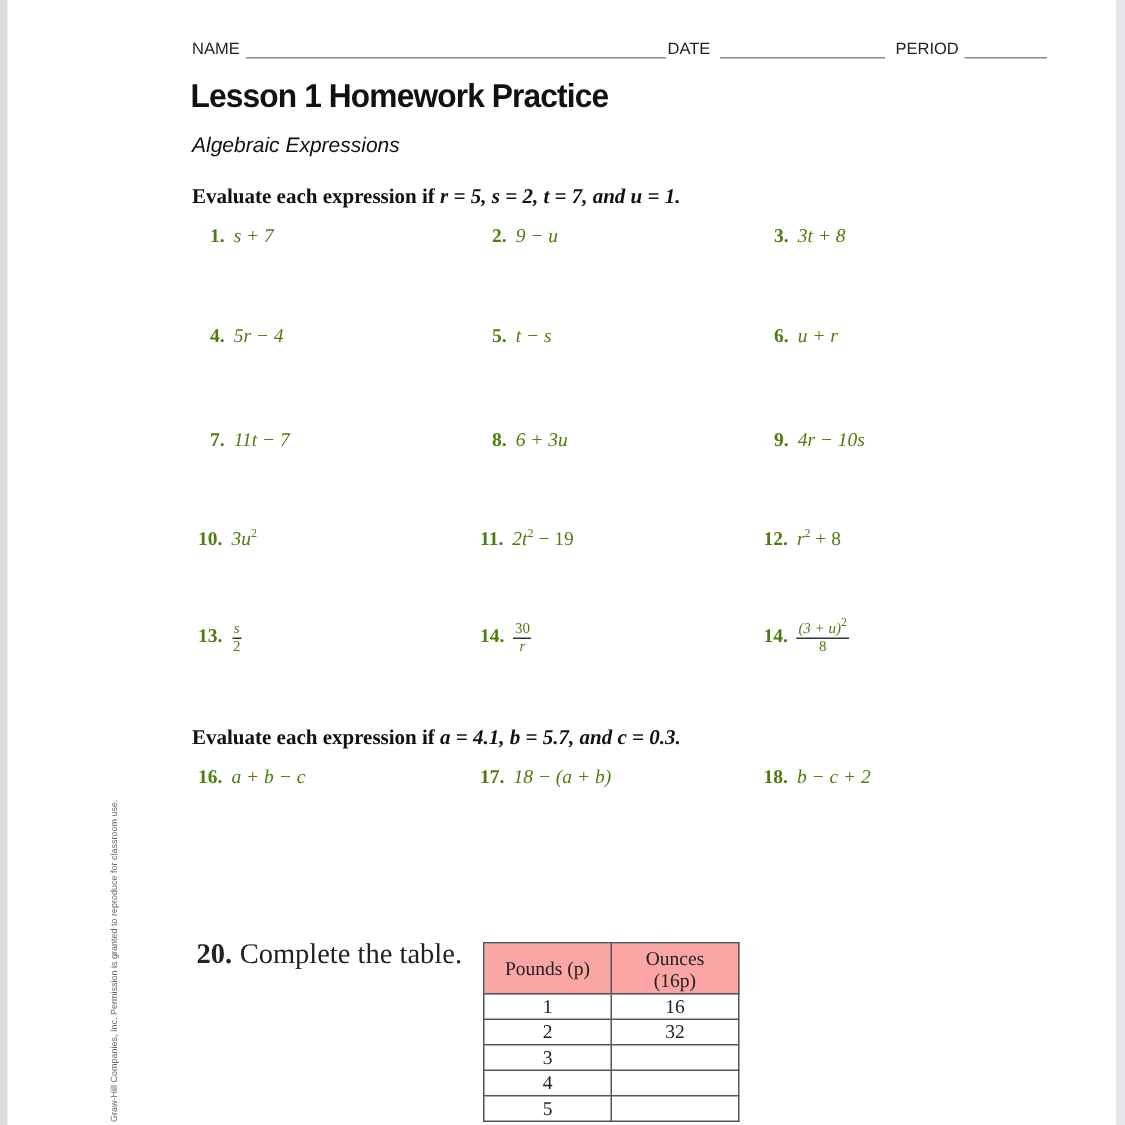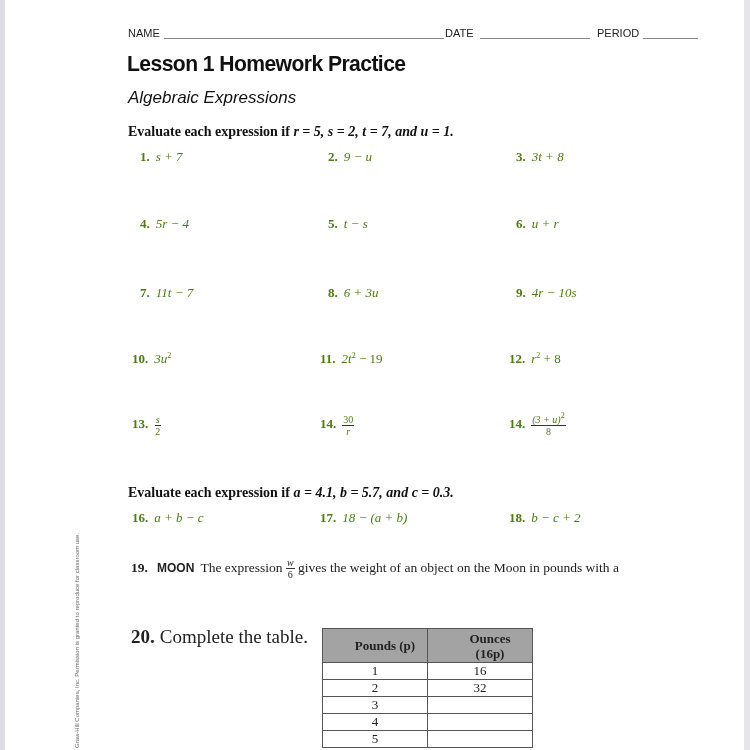--- a/index.html
+++ b/index.html
@@ -9,21 +9,21 @@
     font-family: "DejaVu Serif", serif; color: #1a1a1a;
   }
   .edge-left { position: absolute; left: 0; top: 0; width: 5px; height: 750px; background: #dedee2; }
   .edge-right { position: absolute; right: 0; top: 0; width: 6px; height: 750px; background: #e6e6ea; }
 
   .header-line { position: absolute; top: 27px; left: 128px; font-family: "Liberation Sans", sans-serif; font-size: 11px; color: #222; }
   .hl-label { position: absolute; top: 0; white-space: nowrap; }
   .blank { position: absolute; top: 11px; height: 0; border-bottom: 1px solid #888; }
 
   .title { position: absolute; left: 127px; top: 51px; font-family: "Liberation Sans", sans-serif; font-weight: 700; font-size: 22px; letter-spacing: -0.6px; color: #111; transform: scaleX(0.96); transform-origin: left; }
-  .subtitle { position: absolute; left: 128px; top: 88px; font-family: "Liberation Sans", sans-serif; font-style: italic; font-size: 17px; color: #111; }
+  .subtitle { position: absolute; left: 128px; top: 88px; font-family: "Liberation Sans", sans-serif; font-style: italic; font-size: 14px; color: #111; }
 
   .instr { position: absolute; left: 128px; font-family: "Liberation Serif", serif; font-weight: 700; font-size: 14px; color: #111; white-space: nowrap; }
   .instr i { font-style: italic; }
 
   .prob { position: absolute; font-family: "Liberation Serif", serif; font-size: 13px; color: #4d7c0f; white-space: nowrap; }
   .prob .num { font-weight: 700; margin-right: 6px; }
   .expr i { font-style: italic; }
   sup { font-size: 8px; vertical-align: 5px; line-height: 0; }
 
   .frac { display: inline-flex; flex-direction: column; align-items: center; vertical-align: middle; font-size: 10px; line-height: 11px; }
@@ -33,21 +33,21 @@
   .p19 { position: absolute; left: 131px; top: 557px; width: 560px; font-family: "Liberation Serif", serif; font-size: 13.5px; line-height: 18px; color: #222; }
   .p19 .num { font-weight: 700; display: inline-block; width: 26px; }
   .p19 .moon { font-family: "Liberation Sans", sans-serif; font-weight: 700; font-size: 12px; margin-right: 3px; }
   .p19 .indent { padding-left: 26px; }
 
   .p20 { position: absolute; left: 131px; top: 626px; font-family: "Liberation Serif", serif; font-size: 19px; color: #222; }
   .p20 .num { font-weight: 700; margin-right: 5px; }
 
   table.conv { position: absolute; left: 322px; top: 628px; border-collapse: collapse; font-family: "Liberation Serif", serif; font-size: 13px; color: #222; }
   table.conv th, table.conv td { border: 1.5px solid #555; text-align: center; padding: 0; }
-  table.conv th { background: #a3a3a3; font-weight: 700; height: 33px; line-height: 15px; padding-left: 20px; }
+  table.conv th { background: #fca5a5; font-weight: 400; height: 33px; line-height: 15px; }
   table.conv th.c1 { width: 84px; }
   table.conv th.c2 { width: 84px; }
   table.conv td { height: 16px; line-height: 16px; }
 
   .sidebar-credit { position: absolute; left: 74px; top: 748px; transform: rotate(-90deg); transform-origin: left top; font-family: "Liberation Sans", sans-serif; font-size: 6px; color: #666; white-space: nowrap; }
 </style>
 </head>
 <body>
 
 <div class="edge-left"></div>
@@ -100,29 +100,20 @@
 
 <div class="instr" style="top:485px">
   <span>Evaluate each expression if </span><i>a = 4.1, b = 5.7, and c = 0.3.</i>
 </div>
 
 <div class="prob" style="left:132px;top:510px"><span class="num">16.</span><span class="expr"><i>a + b − c</i></span></div>
 <div class="prob" style="left:320px;top:510px"><span class="num">17.</span><span class="expr"><i>18 − (a + b)</i></span></div>
 <div class="prob" style="left:509px;top:510px"><span class="num">18.</span><span class="expr"><i>b − c + 2</i></span></div>
 
 <div class="p19">
-  <div>
-    <span class="num">19.</span><span class="moon">MOON</span>
-    <span>The expression</span>
-    <span class="frac">
-        <i class="n">w</i>
-        <span class="d">6</span>
-      </span>
-    <span>gives the weight of an object on the Moon in pounds with a</span>
-  </div>
 </div>
 
 <div class="p20">
   <span class="num">20.</span><span>Complete the table.</span>
 </div>
 
 <table class="conv">
   <thead>
     <tr>
       <th class="c1">Pounds (p)</th>

